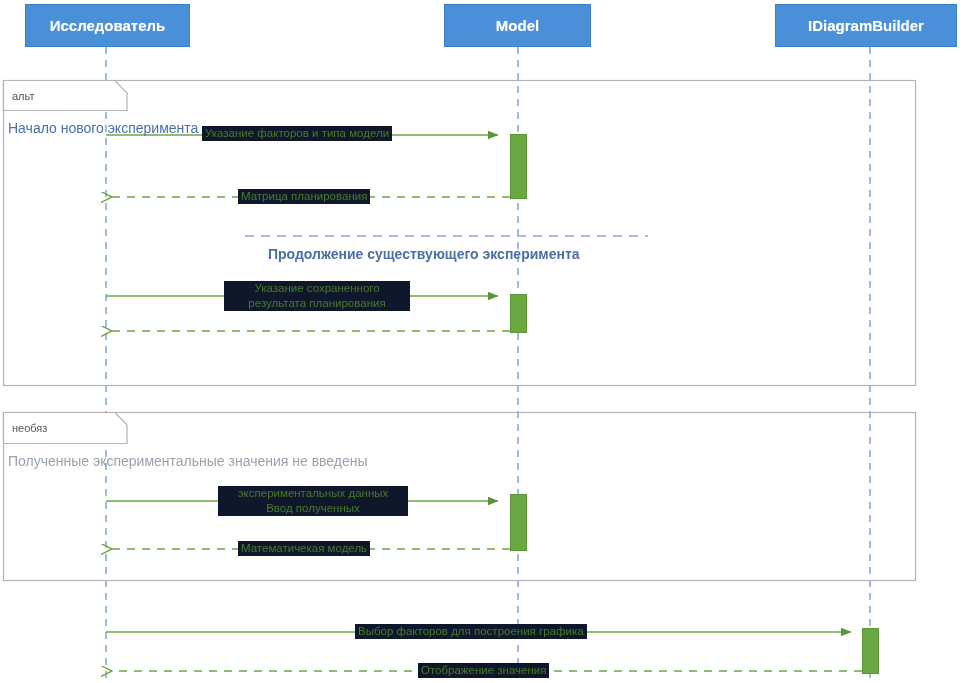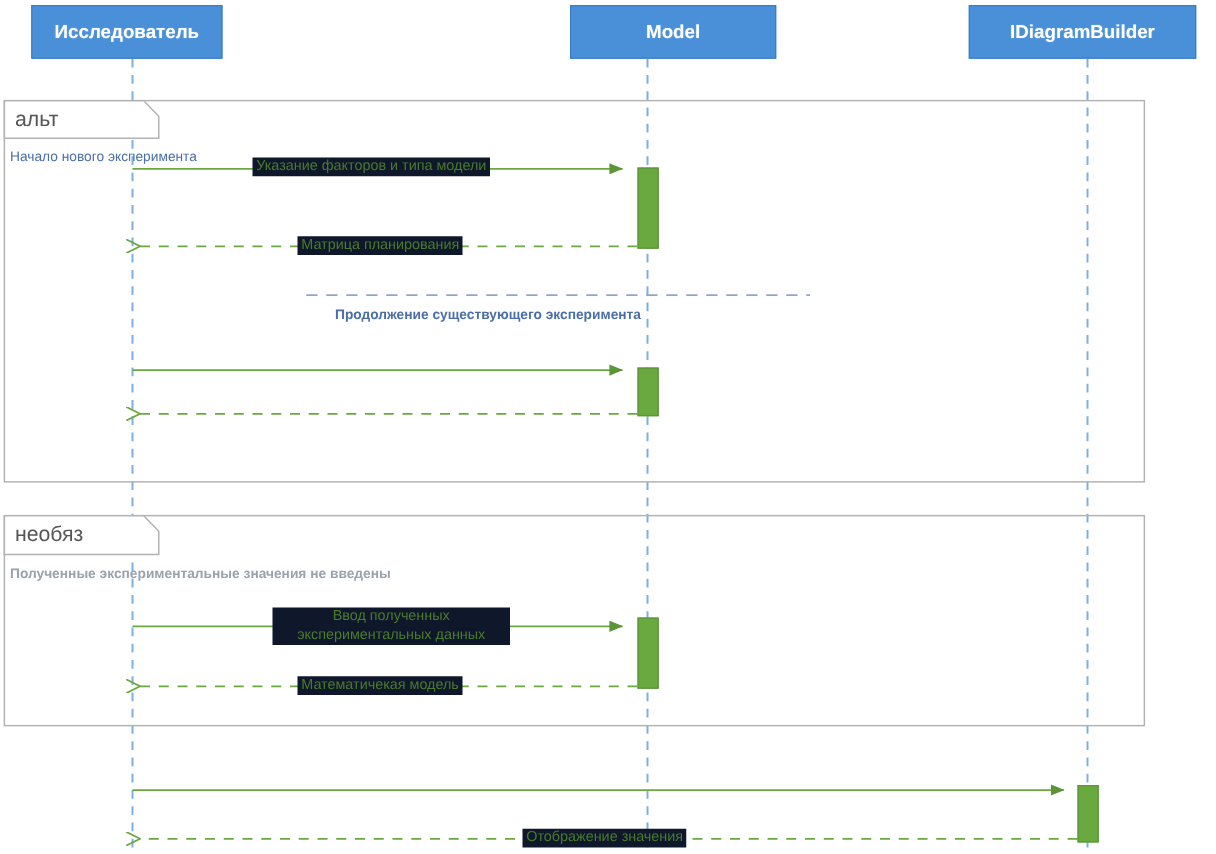--- a/index.html
+++ b/index.html
@@ -32,36 +32,35 @@
     font-weight: bold;
     font-size: 15px;
     display: flex;
     align-items: center;
     justify-content: center;
     box-sizing: border-box;
     text-shadow: 0 0 1px rgba(255,255,255,0.4);
   }
   .frag-label {
     position: absolute;
-    font-size: 17px;
+    font-size: 11px;
     color: #555555;
     padding-left: 8px;
     display: flex;
     align-items: center;
     box-sizing: border-box;
   }
   .guard-text {
     position: absolute;
-    font-size: 11px;
+    font-size: 14px;
     color: #4a6fa8;
     white-space: nowrap;
   }
   .guard-text.grey {
     color: #9aa2ad;
-    font-weight: bold;
   }
   .guard-text.blue-center {
     color: #4a6fa8;
     text-align: center;
   }
   .msg-label {
     position: absolute;
     font-size: 11.5px;
     color: #4a7a2e;
     white-space: nowrap;
@@ -128,24 +127,24 @@
 
       <line x1="862" y1="671" x2="112" y2="671" stroke-dasharray="8,7" marker-end="url(#arrow-open)"></line>
     </g>
   </svg>
 
   <div class="activation" style="left:510px; top:134px; width:17px; height:65px;"></div>
   <div class="activation" style="left:510px; top:294px; width:17px; height:39px;"></div>
   <div class="activation" style="left:510px; top:494px; width:17px; height:57px;"></div>
   <div class="activation" style="left:862px; top:628px; width:17px; height:46px;"></div>
 
-  <div class="participant-box" style="left:25px; top:4px; width:153px; height:43px;text-align:center;">
+  <div class="participant-box" style="left:25px; top:4px; width:165px; height:43px;text-align:center;">
     <span>Исследователь</span>
   </div>
-  <div class="participant-box" style="left:456px; top:4px; width:165px; height:43px;text-align:right;">
+  <div class="participant-box" style="left:444px; top:4px; width:147px; height:43px;text-align:right;">
     <span>Model</span>
   </div>
   <div class="participant-box" style="left:775px; top:4px; width:182px; height:43px;">
     <span>IDiagramBuilder</span>
   </div>
 
   <div class="frag-label" style="left:4px; top:82px; width:110px; height:28px;">
     <span>альт</span>
   </div>
   <div class="frag-label" style="left:4px; top:414px; width:110px; height:28px;">
@@ -153,25 +152,30 @@
   </div>
 
   <div class="guard-text" style="left:8px; top:120px;">Начало нового эксперимента</div>
   <div class="guard-text blue-center" style="left:268px; top:246px;font-weight:bold;">Продолжение существующего эксперимента</div>
   <div class="guard-text grey" style="left:8px; top:453px;">Полученные экспериментальные значения не введены</div>
 
   <div class="msg-label" style="left:202px; top:126px;">Указание факторов и типа модели</div>
 
   <div class="msg-label" style="left:238px; top:189px;">Матрица планирования</div>
 
+  <div class="msg-label" style="left:224px; top:281px; width:180px;">
+    <span style="display:block;">Указание сохраненного</span>
+    <span style="display:block;">результата планирования</span>
+  </div>
 
 
   <div class="msg-label" style="left:218px; top:486px; width:184px;">
+    <span style="display:block;">экспериментальных данных</span>
     <span style="display:block;">Ввод полученных</span>
-    <span style="display:block;">экспериментальных данных</span>
   </div>
 
   <div class="msg-label" style="left:238px; top:541px;">Математичекая модель</div>
 
+  <div class="msg-label" style="left:355px; top:624px;">Выбор факторов для построения графика</div>
 
   <div class="msg-label" style="left:418px; top:663px;">Отображение значения</div>
 
 </div>
 
 </body></html>

